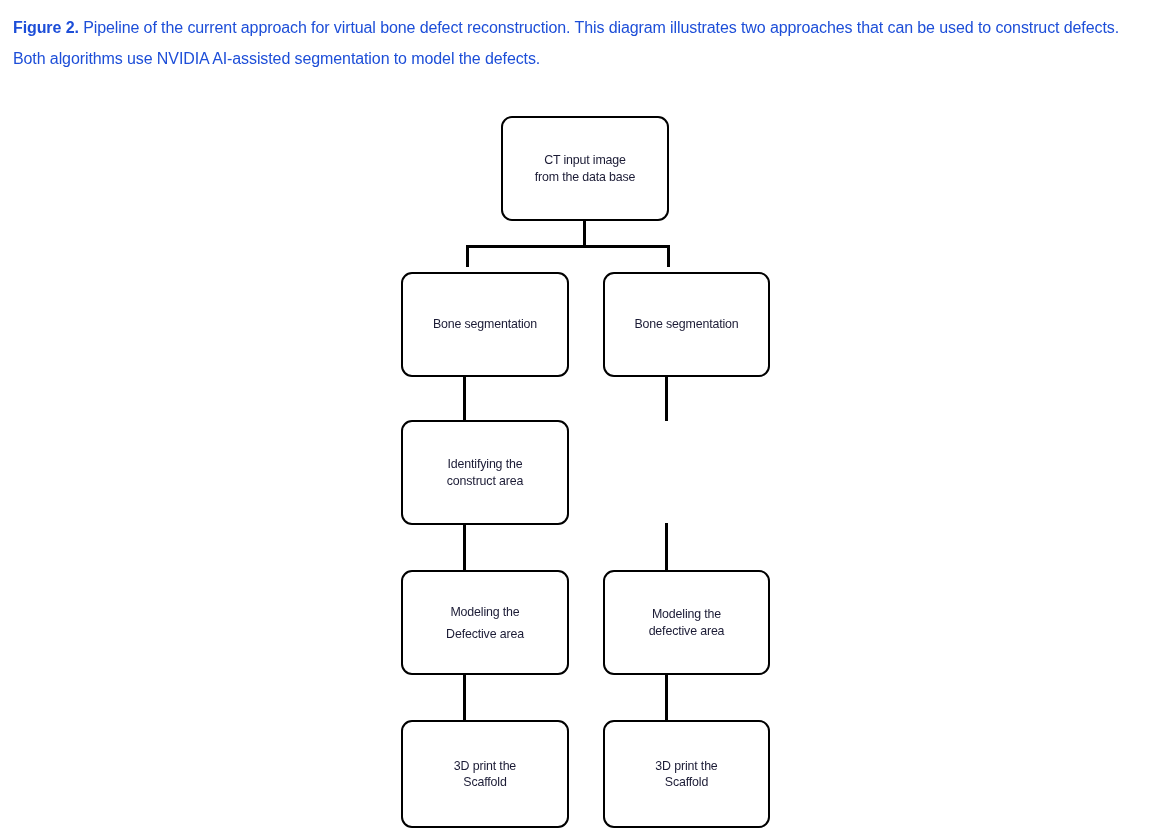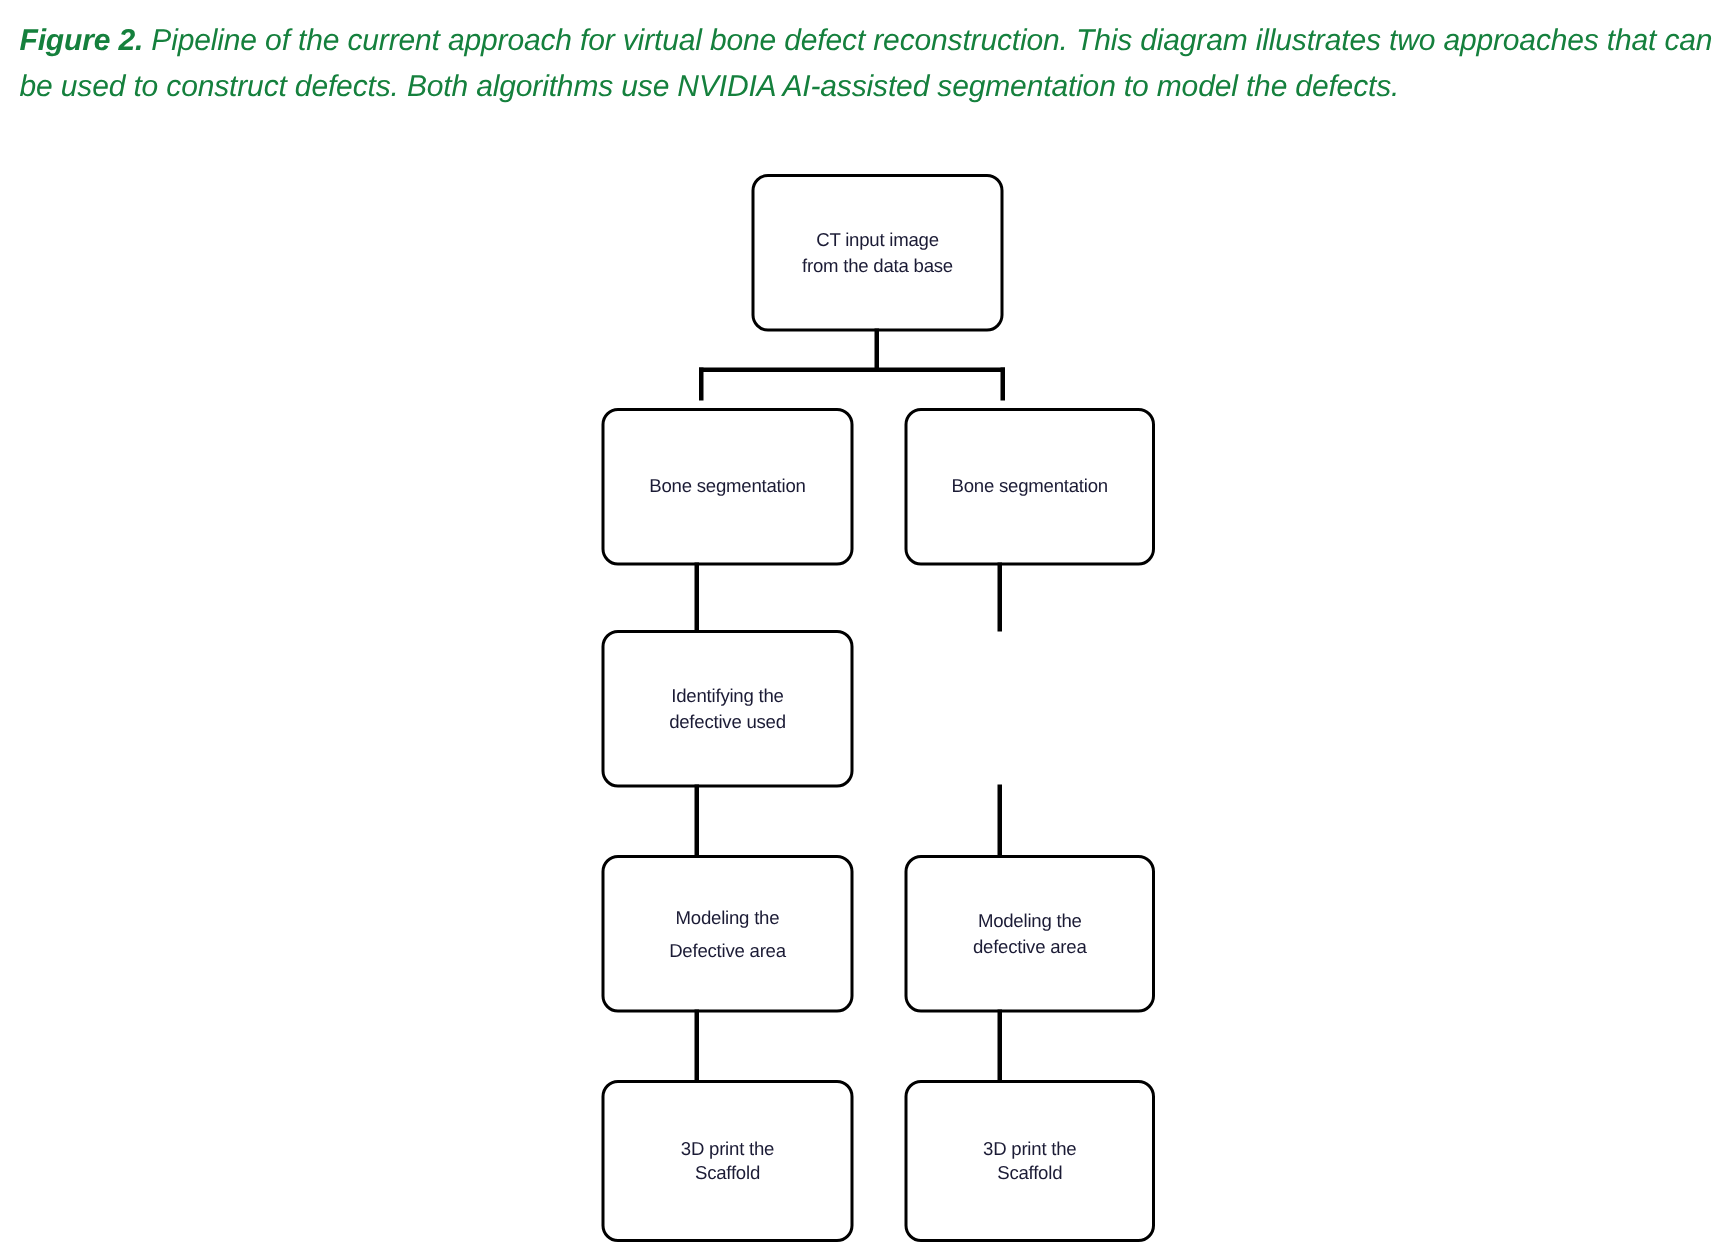--- a/index.html
+++ b/index.html
@@ -13,25 +13,24 @@
     overflow: hidden;
     position: relative;
   }
 
   
   .caption {
     position: absolute;
     left: 13px;
     top: 12px;
     width: 1130px;
-    font-size: 20px;
+    font-size: 16px;
     line-height: 31px;
-    color: #15803d;
+    color: #1d4ed8;
     letter-spacing: -0.1px;
-    font-style: italic;
   }
   .caption .lbl {
     font-weight: bold;
   }
 
   
   .diagram {
     position: absolute;
     left: 0;
     top: 0;
@@ -90,21 +89,21 @@
   <div class="vline" style="left:466px; top:245px; height:22px;"></div>
   <div class="vline" style="left:667px; top:245px; height:22px;"></div>
 
   <div class="node" style="left:401px; top:272px; width:168px; height:105px;">
     <span class="txt">Bone segmentation</span>
   </div>
   <div class="vline" style="left:463px; top:375px; height:46px;"></div>
 
   <div class="node" style="left:401px; top:420px; width:168px; height:105px;">
     <span class="txt">Identifying the
-defective used</span>
+construct area</span>
   </div>
   <div class="vline" style="left:463px; top:523px; height:48px;"></div>
 
   <div class="node wide-lines" style="left:401px; top:570px; width:168px; height:105px;">
     <span class="txt">Modeling the
 Defective area</span>
   </div>
   <div class="vline" style="left:463px; top:673px; height:48px;"></div>
 
   <div class="node" style="left:401px; top:720px; width:168px; height:108px;">

